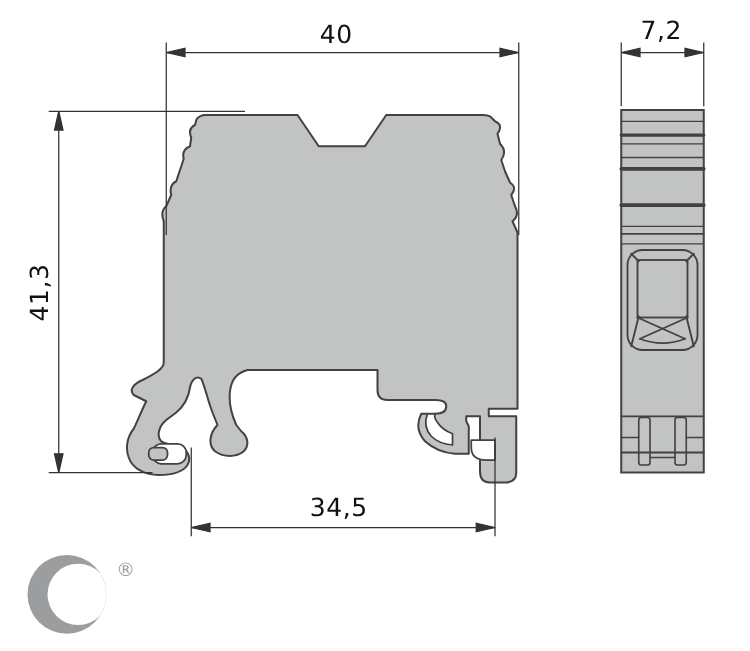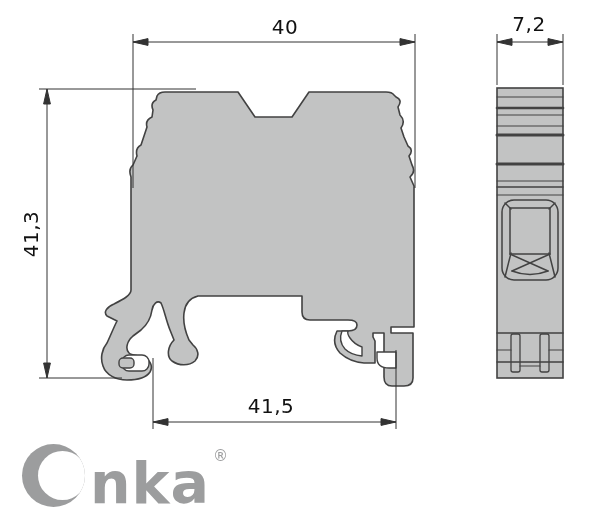--- a/index.html
+++ b/index.html
@@ -179,29 +179,28 @@
       <g>
         <line x1="153" y1="358" x2="153" y2="429"></line>
         <line x1="396" y1="350" x2="396" y2="429"></line>
         <line x1="153" y1="422" x2="396" y2="422"></line>
         <polygon points="153,422 168,418.6 168,425.4"></polygon>
         <polygon points="396,422 381,418.6 381,425.4"></polygon>
       </g>
     </g>
   </svg>
 
-  <div class="dim-label" style="left:249px;top:17px;width:40px;margin-left:16px;">40</div>
+  <div class="dim-label" style="left:249px;top:17px;width:40px;">40</div>
 
   <div class="dim-label" style="left:504px;top:14px;width:50px;">7,2</div>
 
   <div class="dim-label vertical" style="left:1px;top:224px;width:60px;">41,3</div>
 
-  <div class="dim-label" style="left:244px;top:396px;width:54px;">41,5</div>
+  <div class="dim-label" style="left:244px;top:396px;width:54px;">34,5</div>
 
   <div class="logo">
     <div class="logo-o">
       <div class="crescent"></div>
     </div>
-    <div class="logo-text">nka</div>
     <div class="logo-reg">®</div>
   </div>
 
 </div>
 
 </body></html>

